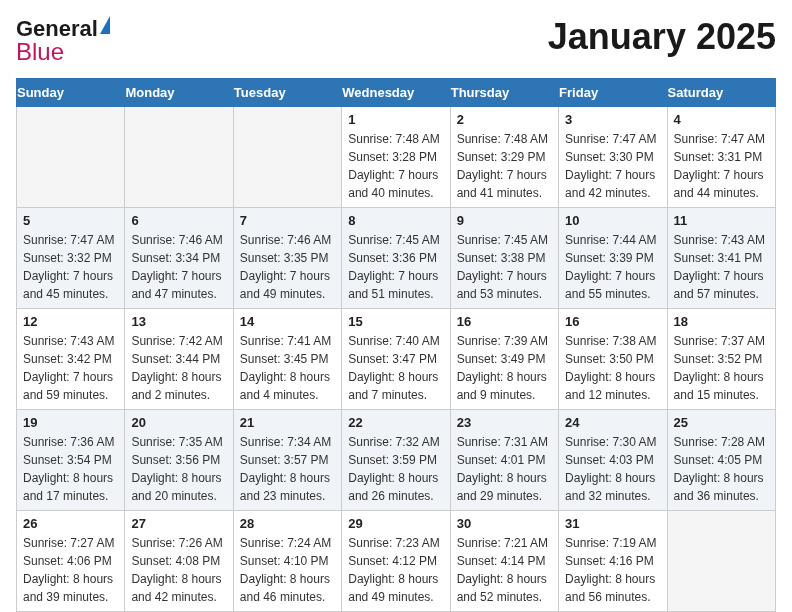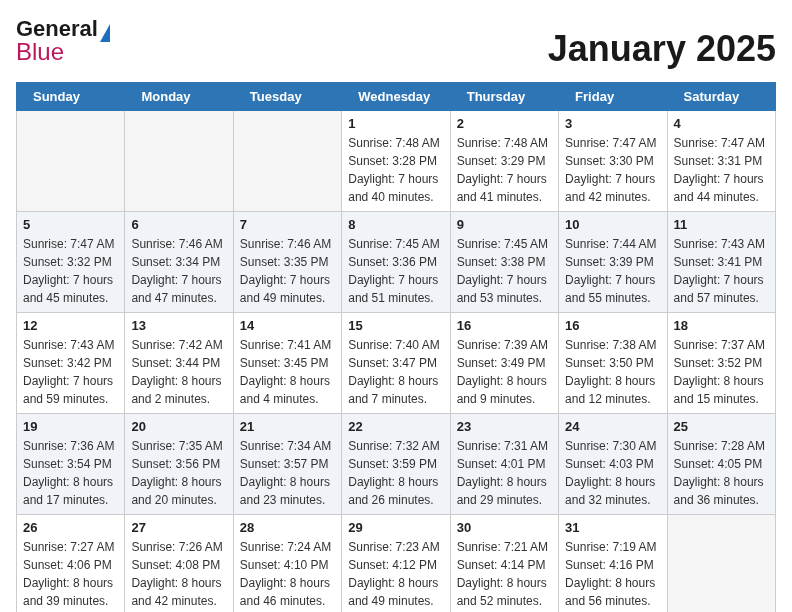--- a/index.html
+++ b/index.html
@@ -25,46 +25,45 @@
       width: 0; height: 0;
       border-left: 10px solid transparent;
       border-right: 0px solid transparent;
       border-bottom: 18px solid #1e6fbe;
       display: inline-block;
       margin-left: 2px;
       vertical-align: middle;
     }
     .logo-row {
       display: flex;
-      align-items: flex-end;
+      align-items: flex-start;
     }
     .title-block {
       text-align: left;
-      margin-top: 12px;
     }
     .title-block h1 {
       font-size: 36px;
       font-weight: bold;
       color: #1a1a1a;
     }
     .title-block h2 {
       font-size: 16px;
       font-weight: normal;
       color: #444;
     }
     .calendar {
       width: 100%;
       border-collapse: collapse;
       table-layout: fixed;
     }
     .calendar th {
       background: #2e75b6;
       color: #fff;
       text-align: left;
-      padding: 6px 16px;
+      padding: 6px 0;
       font-size: 13px;
       font-weight: bold;
       border: 1px solid #2e75b6;
     }
     .calendar td {
       border: 1px solid #ccc;
       vertical-align: top;
       padding: 5px 6px;
       height: 90px;
       font-size: 11px;

